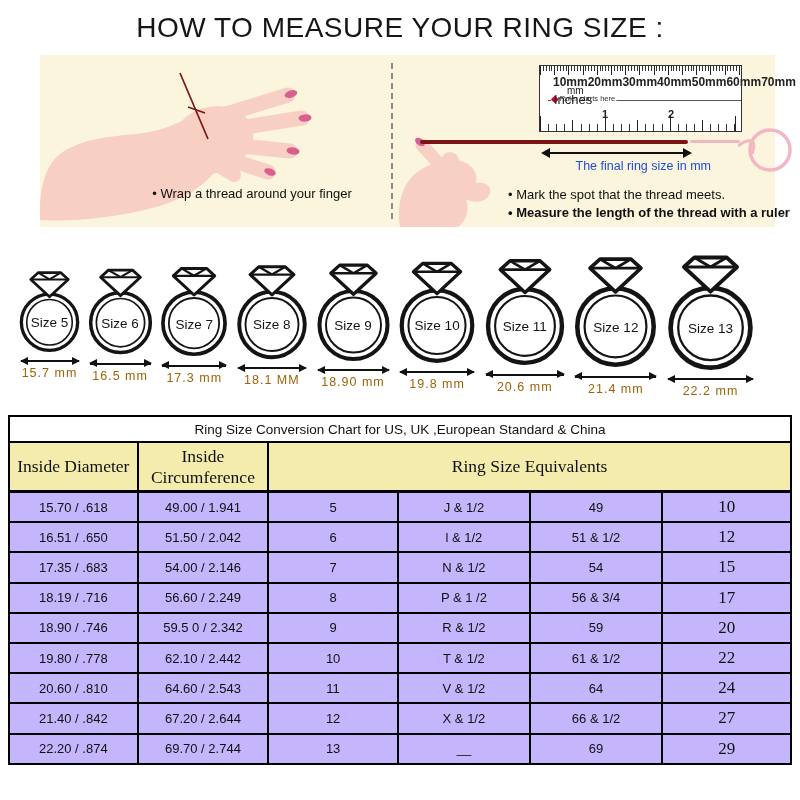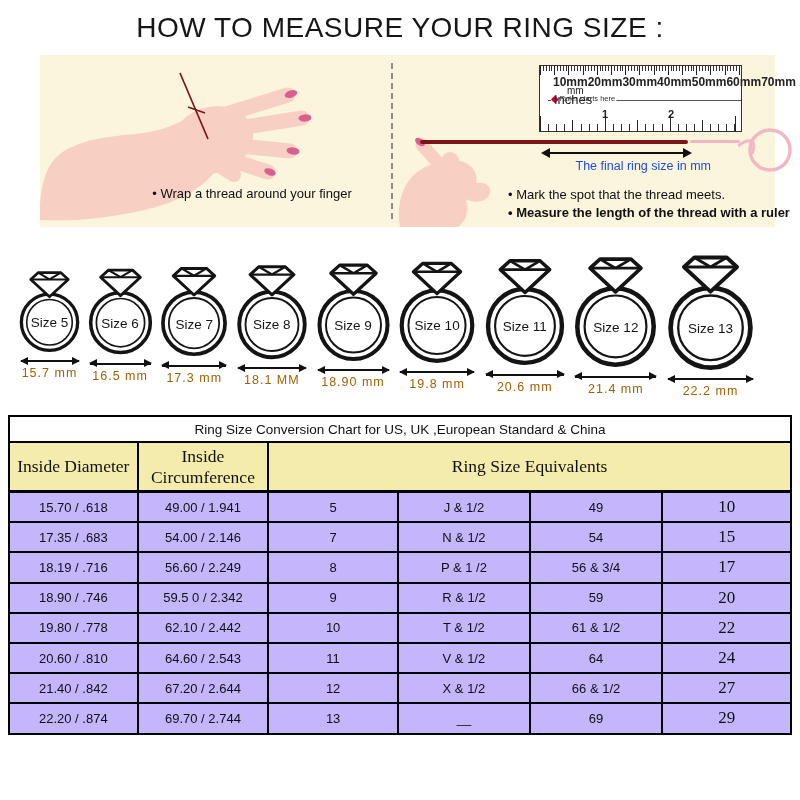--- a/index.html
+++ b/index.html
@@ -347,20 +347,28 @@
     </tr>
     <tr class="dr">
       <td>15.70 / .618</td>
           <td>49.00 / 1.941</td>
           <td>5</td>
           <td>J &amp; 1/2</td>
           <td>49</td>
           <td class="cn">10</td>
     </tr>
     <tr class="dr">
+      <td>16.51 / .650</td>
+          <td>51.50 / 2.042</td>
+          <td>6</td>
+          <td>l &amp; 1/2</td>
+          <td>51 &amp; 1/2</td>
+          <td class="cn">12</td>
+    </tr>
+    <tr class="dr">
       <td>17.35 / .683</td>
           <td>54.00 / 2.146</td>
           <td>7</td>
           <td>N &amp; 1/2</td>
           <td>54</td>
           <td class="cn">15</td>
     </tr>
     <tr class="dr">
       <td>18.19 / .716</td>
           <td>56.60 / 2.249</td>

